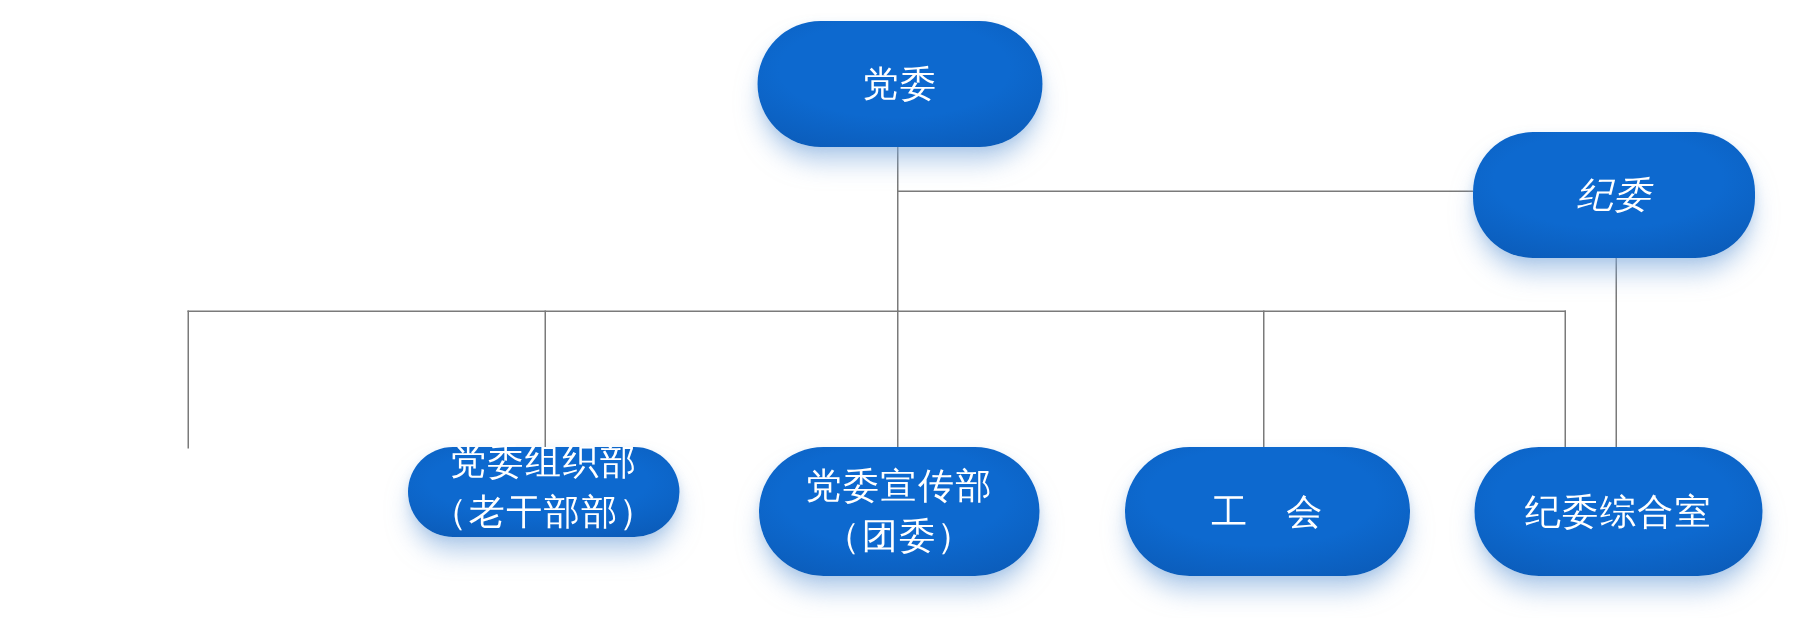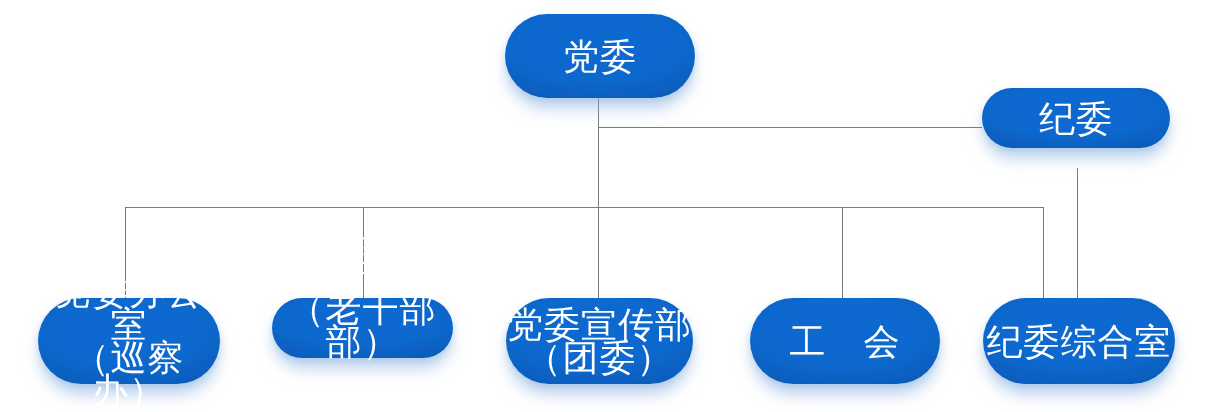--- a/index.html
+++ b/index.html
@@ -40,21 +40,21 @@
     border-radius: 43px;
     background: radial-gradient(ellipse 90% 85% at 48% 38%,
                 var(--node-fill-light) 0%,
                 var(--node-fill-light) 45%,
                 var(--node-fill-dark) 100%);
     box-shadow: 0 12px 16px -2px rgba(125, 170, 220, 0.55),
                 0 2px 6px rgba(125, 170, 220, 0.25);
   }
   .node .label {
     color: var(--node-text);
-    font-size: 36px;
+    font-size: 24px;
     line-height: 33px;
     white-space: pre-line;
     letter-spacing: 1px;
   }
 </style>
 </head>
 <body>
 
 <div class="canvas">
 
@@ -65,28 +65,24 @@
   <div class="line v" style="left:363px; top:207px; height:92px;"></div>
   <div class="line v" style="left:598px; top:207px; height:92px;"></div>
   <div class="line v" style="left:842px; top:207px; height:92px;"></div>
   <div class="line v" style="left:1043px; top:207px; height:92px;"></div>
   <div class="line v" style="left:1077px; top:168px; height:131px;"></div>
 
   <div class="node" style="left:505px; top:14px; width:190px; height:84px;">
     <span class="label">党委</span>
   </div>
 
-  <div class="node" style="left:982px; top:88px; width:188px; height:60px; border-radius:40px;">
+  <div class="node" style="left:982px; top:88px; width:188px; height:84px; border-radius:40px;font-style:italic;">
     <span class="label">纪委</span>
   </div>
 
-  <div class="node" style="left:38px; top:298px; width:182px; height:86px;">
-    <span class="label">党委办公室
-（巡察办）</span>
-  </div>
 
   <div class="node" style="left:272px; top:298px; width:181px; height:60px;align-items:flex-end;">
     <span class="label">党委组织部
 （老干部部）</span>
   </div>
 
   <div class="node" style="left:506px; top:298px; width:187px; height:86px;justify-content:center;">
     <span class="label">党委宣传部
 （团委）</span>
   </div>

